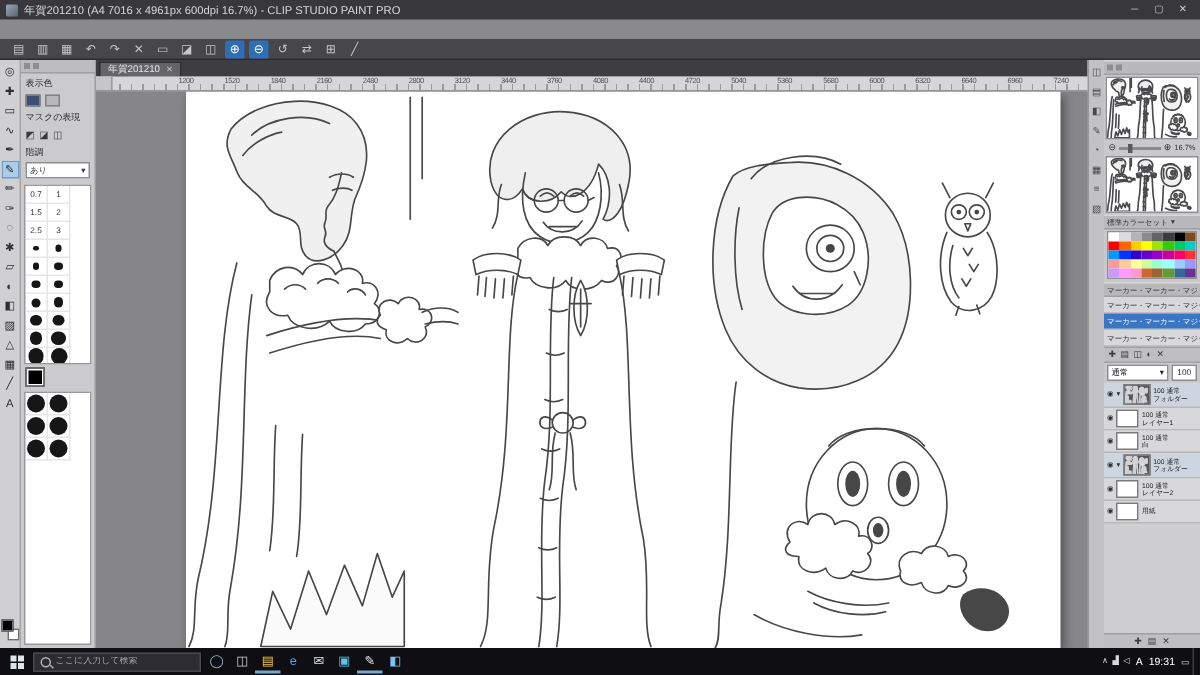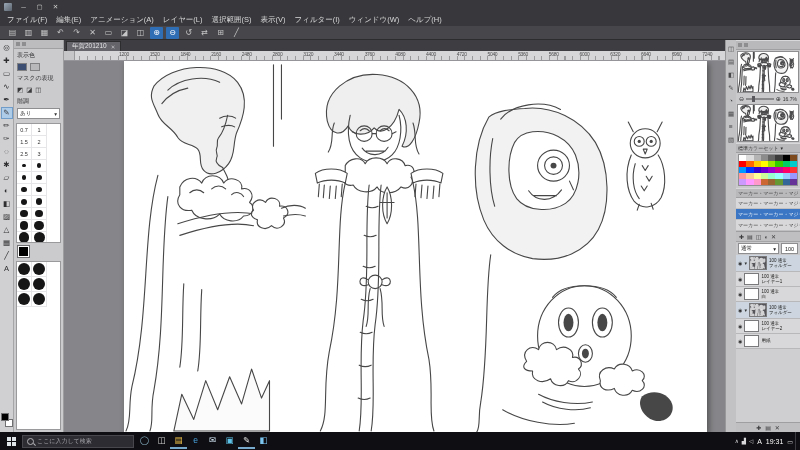--- a/index.html
+++ b/index.html
@@ -201,38 +201,28 @@
       <path fill="currentColor" stroke="none" d="M520,346 C530,338 546,342 550,354 C553,364 544,374 532,371 C521,368 514,354 520,346 Z"></path>
       <path d="M380,360 C400,372 430,378 452,374"></path>
     </g>
   </defs>
 </svg>
 
 <div class="screen">
 
   <div class="titlebar">
     <span class="appicon"></span>
+    <span class="wtitle">年賀201210 (A4 7016 x 4961px 600dpi 16.7%) - CLIP STUDIO PAINT PRO</span>
     <span class="wbtns">
       <span class="wbtn">─</span>
       <span class="wbtn">▢</span>
       <span class="wbtn close">✕</span>
     </span>
   </div>
 
-  <div class="menubar">
-      <span class="menu-item">ファイル(F)</span>
-      <span class="menu-item">編集(E)</span>
-      <span class="menu-item">アニメーション(A)</span>
-      <span class="menu-item">レイヤー(L)</span>
-      <span class="menu-item">選択範囲(S)</span>
-      <span class="menu-item">表示(V)</span>
-      <span class="menu-item">フィルター(I)</span>
-      <span class="menu-item">ウィンドウ(W)</span>
-      <span class="menu-item">ヘルプ(H)</span>
-    </div>
   <div class="toolbar">
       <span class="tbi">▤</span>
       <span class="tbi">▥</span>
       <span class="tbi">▦</span>
       <span class="tbi">↶</span>
       <span class="tbi">↷</span>
       <span class="tbi">✕</span>
       <span class="tbi">▭</span>
       <span class="tbi">◪</span>
       <span class="tbi">◫</span>

